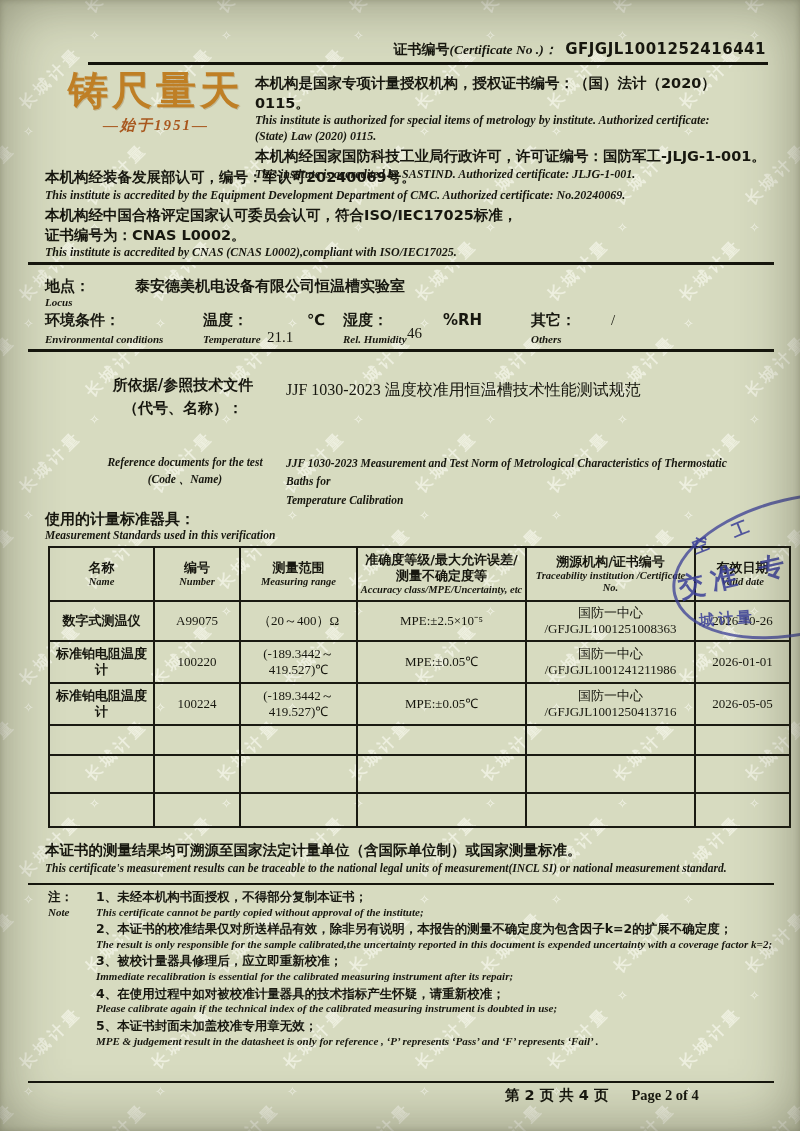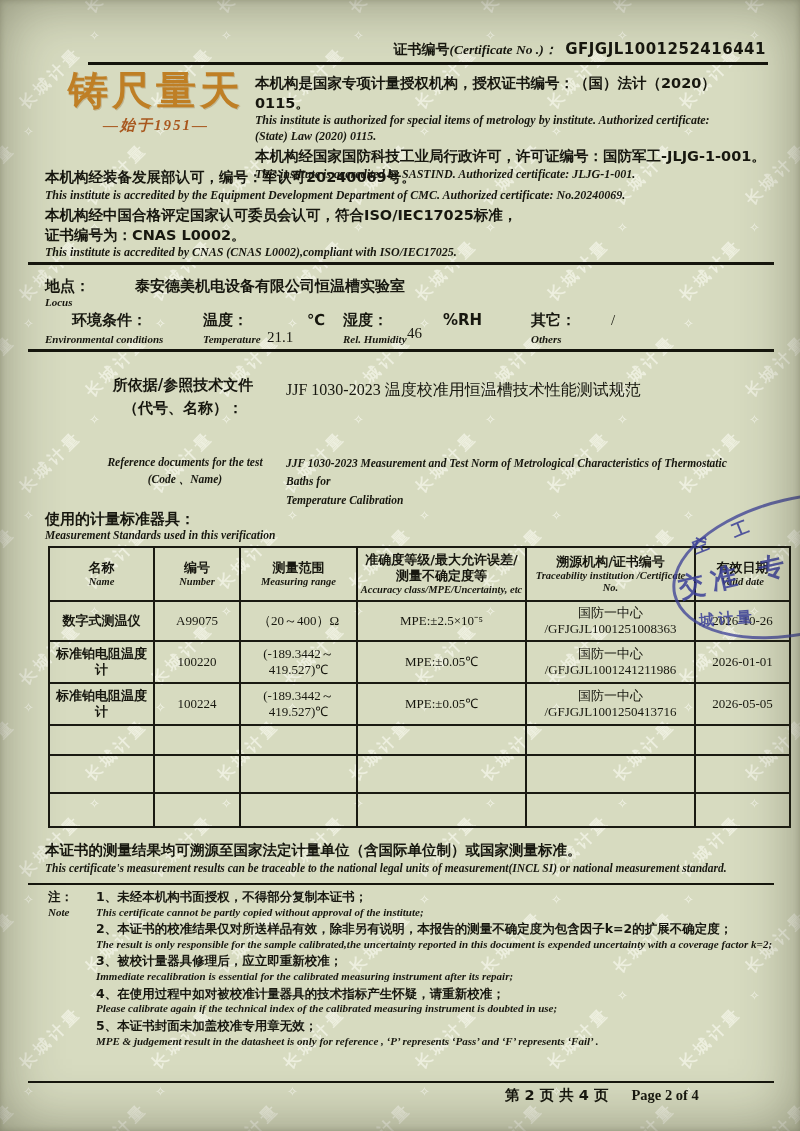--- a/index.html
+++ b/index.html
@@ -274,21 +274,21 @@
   </div>
   <div class="hr3" style="top:262px;left:28px;right:26px;"></div>
 
   <div class="abs loc-row">
     <span class="lbl-cn">地点：</span>
     <span class="lbl-cn" style="margin-left:40px;">泰安德美机电设备有限公司恒温槽实验室</span>
     <div class="lbl-en">Locus</div>
   </div>
 
   <div class="abs env-row">
-    <span class="lbl-cn" style="left:0;top:0;margin-left:27px;">环境条件：</span>
+    <span class="lbl-cn" style="left:0;top:0;">环境条件：</span>
     <span class="lbl-en" style="left:0;top:22px;">Environmental conditions</span>
     <span class="lbl-cn" style="left:158px;top:0;">温度：</span>
     <span class="lbl-en" style="left:158px;top:22px;">Temperature</span>
     <span class="env-val" style="left:222px;top:18px;">21.1</span>
     <span class="lbl-cn" style="left:262px;top:0;">℃</span>
     <span class="lbl-cn" style="left:298px;top:0;">湿度：</span>
     <span class="lbl-en" style="left:298px;top:22px;">Rel. Humidity</span>
     <span class="env-val" style="left:362px;top:14px;">46</span>
     <span class="lbl-cn" style="left:398px;top:0;">%RH</span>
     <span class="lbl-cn" style="left:486px;top:0;">其它：</span>

